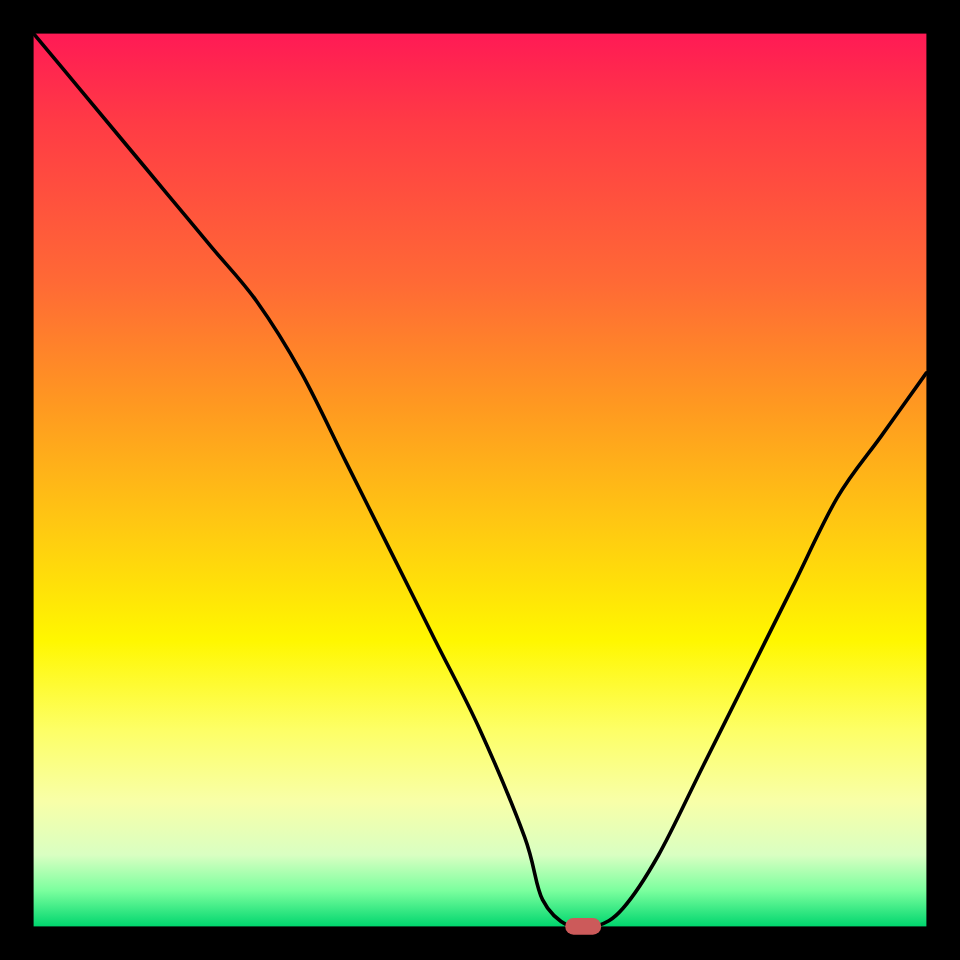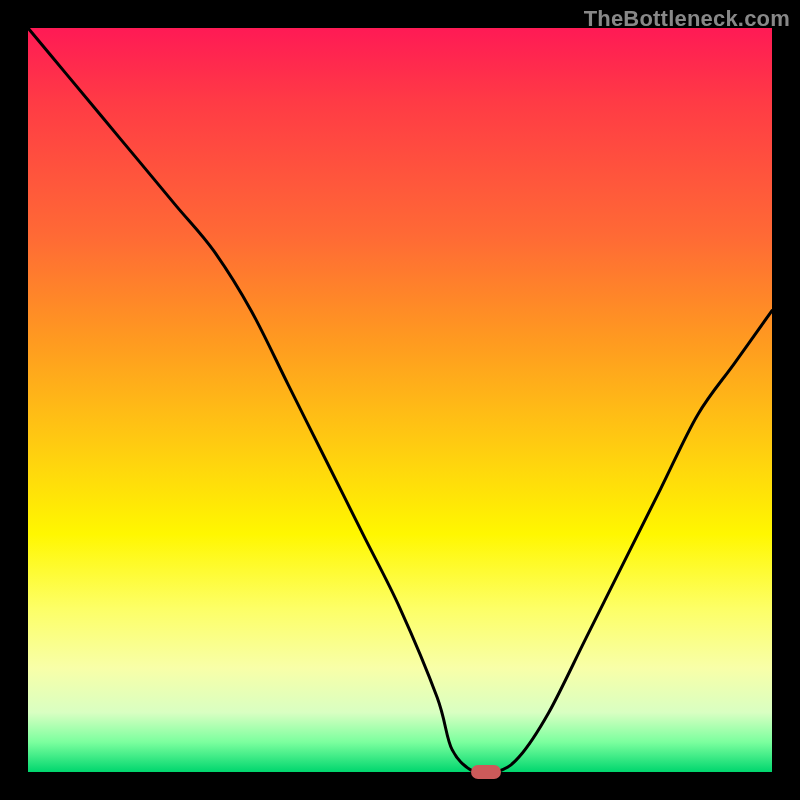--- a/index.html
+++ b/index.html
@@ -65,21 +65,20 @@
     height: 14px;
     background: #cc5a5a;
     border-radius: 7px;
     transform: translate(-50%, -50%);
   }
 </style>
 </head>
 <body>
 
 <div class="frame">
-  <div class="watermark">TheBottleneck.com</div>
 
   <div class="plot-area">
     <svg class="curve" viewBox="0 0 744 744" preserveAspectRatio="none">
       <path id="curve-path" fill="none" stroke="#000" stroke-width="3" stroke-linecap="round" stroke-linejoin="round" d="M 0.0 0.0 C 6.2 7.4, 24.8 29.8, 37.2 44.6 C 49.6 59.5, 62.0 74.4, 74.4 89.3 C 86.8 104.2, 99.2 119.0, 111.6 133.9 C 124.0 148.8, 136.4 163.7, 148.8 178.6 C 161.2 193.4, 173.6 205.8, 186.0 223.2 C 198.4 240.6, 210.8 260.4, 223.2 282.7 C 235.6 305.0, 248.0 332.3, 260.4 357.1 C 272.8 381.9, 285.2 406.7, 297.6 431.5 C 310.0 456.3, 322.4 481.1, 334.8 505.9 C 347.2 530.7, 359.6 553.0, 372.0 580.3 C 384.4 607.6, 400.5 646.0, 409.2 669.6 C 417.9 693.2, 417.9 709.3, 424.1 721.7 C 430.3 734.1, 439.0 740.3, 446.4 744.0 C 453.8 747.7, 461.3 746.5, 468.7 744.0 C 476.2 741.5, 482.4 739.0, 491.0 729.1 C 499.7 719.2, 509.6 704.3, 520.8 684.5 C 532.0 664.6, 545.6 634.9, 558.0 610.1 C 570.4 585.3, 582.8 560.5, 595.2 535.7 C 607.6 510.9, 620.0 486.1, 632.4 461.3 C 644.8 436.5, 657.2 408.0, 669.6 386.9 C 682.0 365.8, 694.4 352.2, 706.8 334.8 C 719.2 317.4, 737.8 291.4, 744.0 282.7"></path>
     </svg>
     <div class="marker" id="marker" style="left: 457.56px; top: 744px;"></div>
   </div>
 </div>
 
 </body></html>

